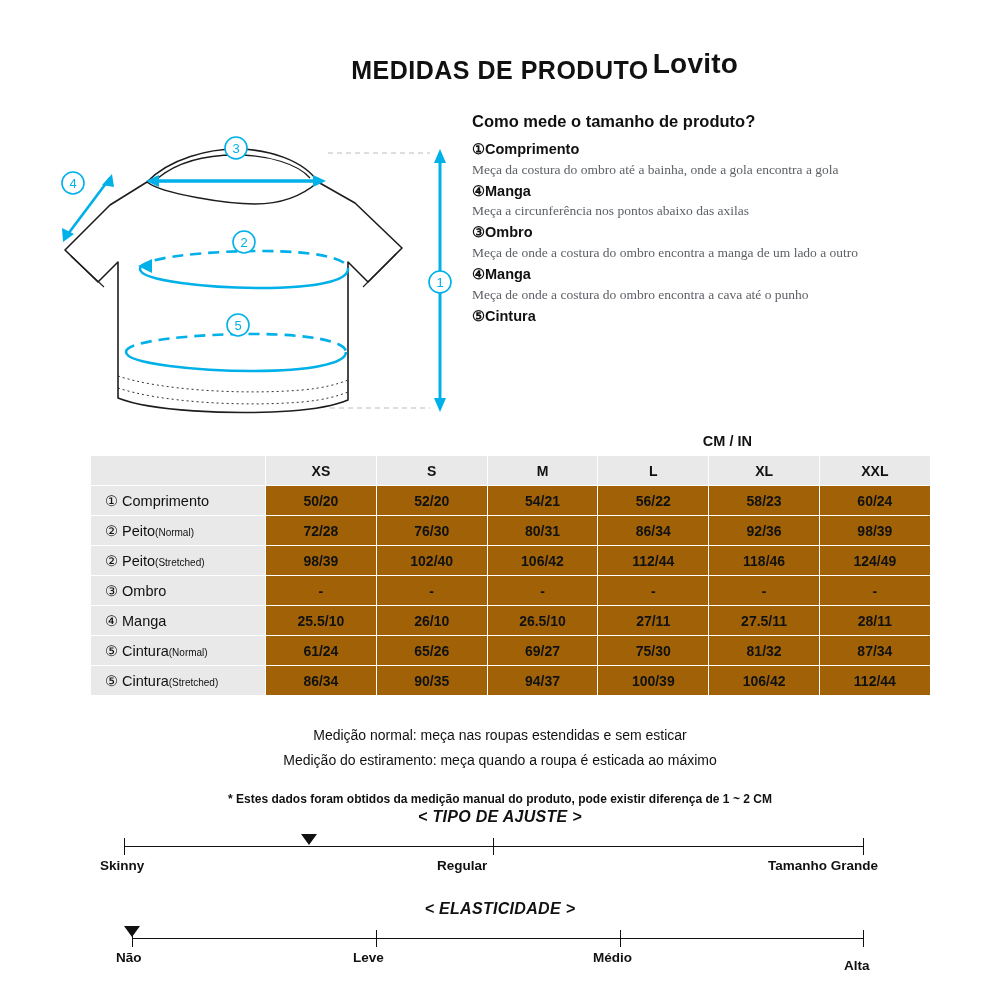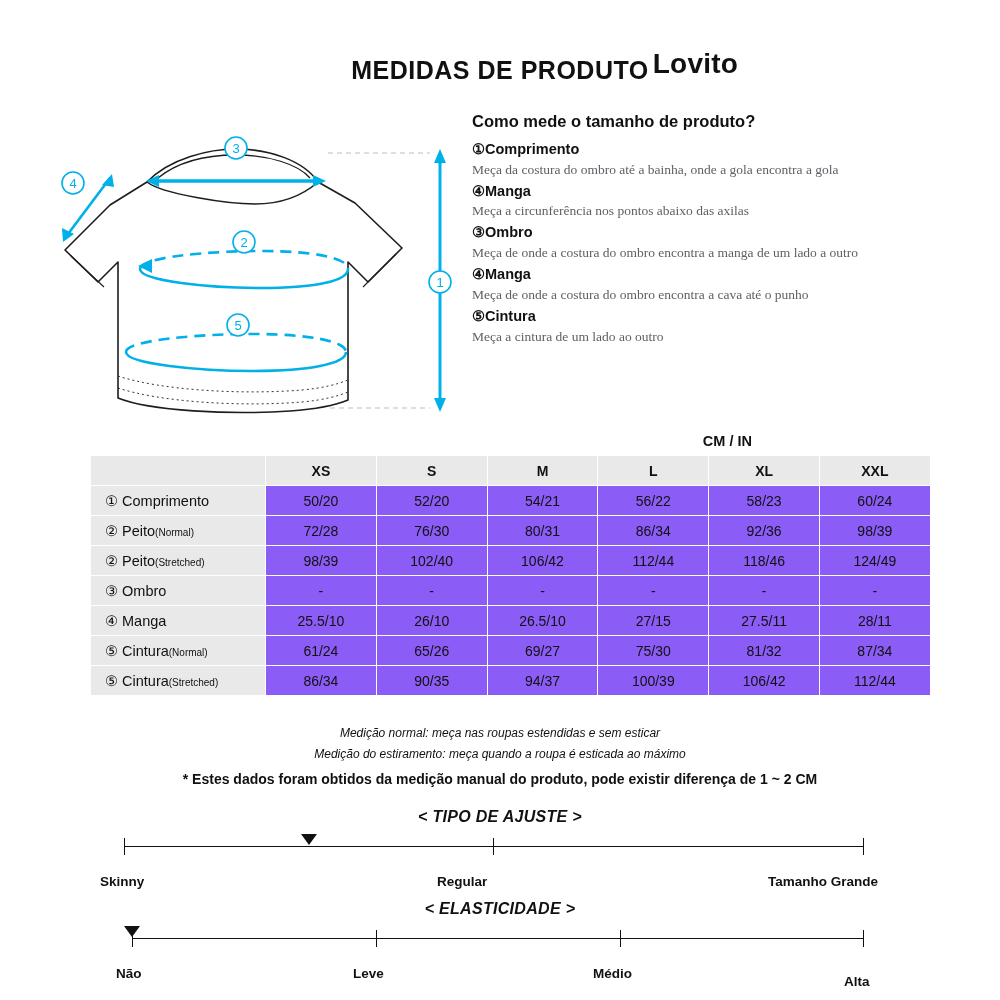--- a/index.html
+++ b/index.html
@@ -73,29 +73,29 @@
   }
   table.size-table thead th { background: #e9e9e9; font-weight: bold; }
   table.size-table thead th.corner { background: #e9e9e9; }
   table.size-table tbody td.rowhead {
     background: #e9e9e9;
     text-align: left;
     padding-left: 14px;
     font-size: 14.5px;
     white-space: nowrap;
   }
-  table.size-table tbody td.val { background: #8b5cf6; }
+  table.size-table tbody td.val { background: #a16207; font-weight: bold; }
   col.c0 { width: 175px; }
   col.cx { width: 110.8px; }
   .sub { font-size: 10px; }
 
   
   .notes { position: absolute; left: 0; top: 723px; width: 1000px; text-align: center; }
-  .note1 { font-size: 12px; line-height: 1.75; font-style: italic; }
-  .note-star { font-size: 14px; font-weight: bold; margin-top: 6px; }
+  .note1 { font-size: 14px; line-height: 1.75; }
+  .note-star { font-size: 12px; font-weight: bold; margin-top: 20px; }
 
   
   .scale-title {
     position: absolute;
     width: 1000px;
     text-align: center;
     font-size: 16px;
     font-weight: bold;
     letter-spacing: 0.3px;
     font-style: italic;
@@ -111,21 +111,20 @@
     width: 0; height: 0;
     border-left: 8px solid transparent;
     border-right: 8px solid transparent;
     border-top: 11px solid #111;
   }
   .scale-label {
     position: absolute;
     font-size: 13.5px;
     font-weight: bold;
     white-space: nowrap;
-    margin-top: 16px;
   }
 </style>
 </head>
 <body>
 
 <div class="page">
 
   <div class="title">MEDIDAS DE PRODUTO</div>
   <div class="brand">Lovito</div>
 
@@ -191,21 +190,20 @@
     <div class="ex-item">
       <div class="ex-term">③Ombro</div>
       <div class="ex-desc">Meça de onde a costura do ombro encontra a manga de um lado a outro</div>
     </div>
     <div class="ex-item">
       <div class="ex-term">④Manga</div>
       <div class="ex-desc">Meça de onde a costura do ombro encontra a cava até o punho</div>
     </div>
     <div class="ex-item">
       <div class="ex-term">⑤Cintura</div>
-      <div class="ex-desc">Meça a cintura de um lado ao outro</div>
     </div>
   </div>
 
   <div class="unit">CM / IN</div>
 
   <table class="size-table">
     <colgroup>
       <col class="c0">
         <col class="cx">
         <col class="cx">
@@ -260,21 +258,21 @@
         <td class="val">-</td>
         <td class="val">-</td>
         <td class="val">-</td>
         <td class="val">-</td>
       </tr>
       <tr>
         <td class="rowhead"><span>④ Manga</span><span class="sub"></span></td>
         <td class="val">25.5/10</td>
         <td class="val">26/10</td>
         <td class="val">26.5/10</td>
-        <td class="val">27/15</td>
+        <td class="val">27/11</td>
         <td class="val">27.5/11</td>
         <td class="val">28/11</td>
       </tr>
       <tr>
         <td class="rowhead"><span>⑤ Cintura</span><span class="sub">(Normal)</span></td>
         <td class="val">61/24</td>
         <td class="val">65/26</td>
         <td class="val">69/27</td>
         <td class="val">75/30</td>
         <td class="val">81/32</td>

